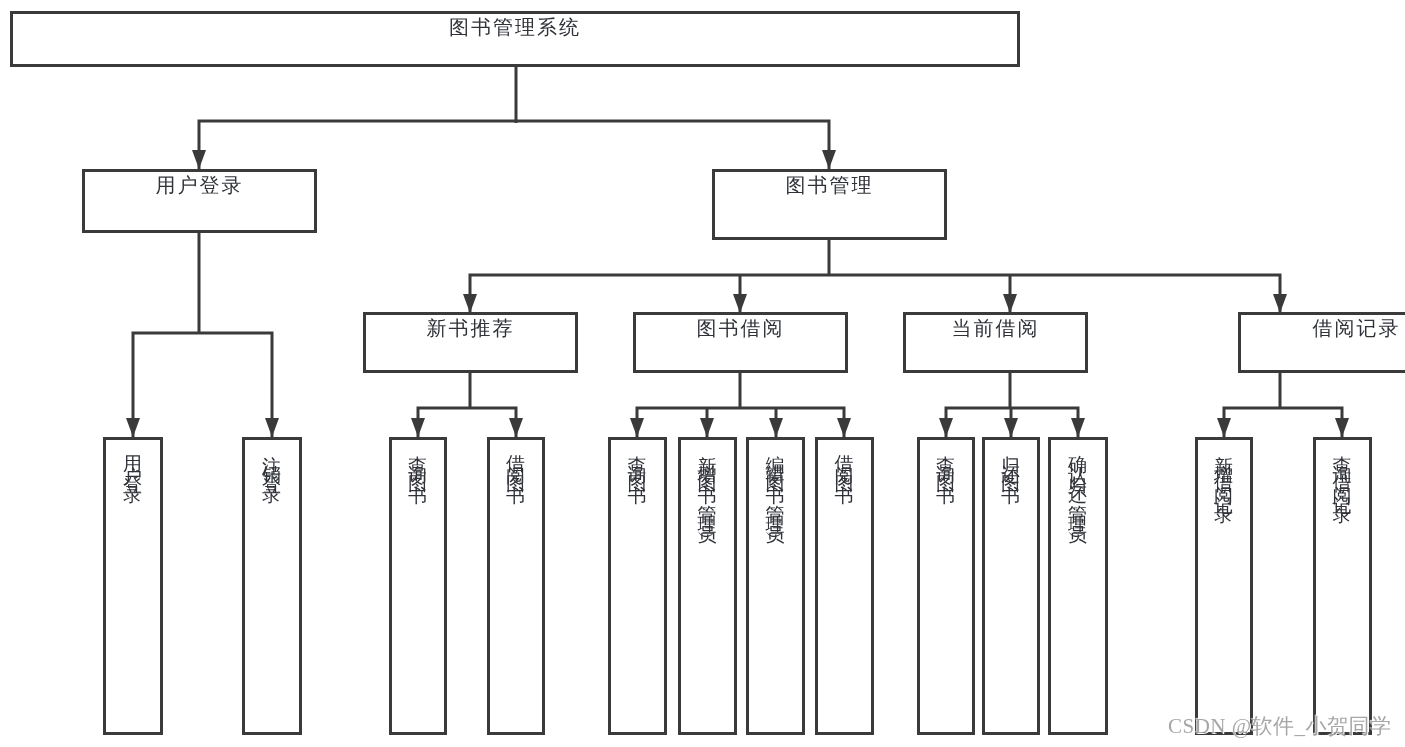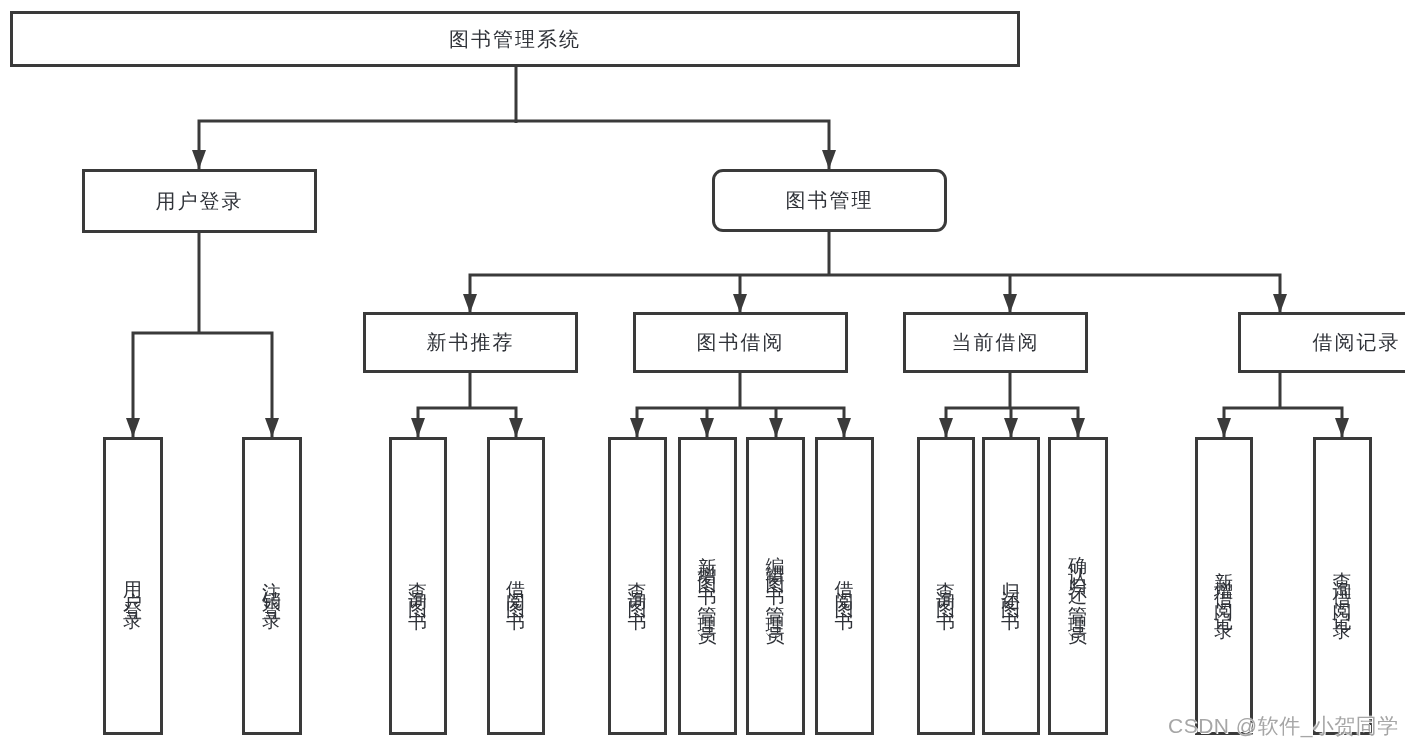--- a/index.html
+++ b/index.html
@@ -4,33 +4,34 @@
 <style>
   html,body{margin:0;padding:0;background:#fff;}
   .canvas{
     position:relative;width:1405px;height:747px;background:#ffffff;overflow:hidden;
     font-family:"Liberation Sans","DejaVu Sans",sans-serif;
   }
   .wires{position:absolute;left:0;top:0;z-index:0;}
   .node{
     position:absolute;box-sizing:border-box;z-index:1;
     border:3px solid #3a3a3a;background:#ffffff;
-    display:flex;align-items:center;justify-content:center;
+    display:flex;justify-content:center;
   }
   .hbox span{
     font-size:20px;letter-spacing:2px;color:#2f3238;white-space:nowrap;
   }
   .vbox span{
     writing-mode:vertical-rl;text-orientation:mixed;
     font-size:19px;letter-spacing:10px;color:#2f3238;line-height:1;
   }
   .watermark{
     position:absolute;left:1168px;top:712px;z-index:5;white-space:nowrap;
     font-size:21px;color:#a6a6a6;letter-spacing:0.5px;
     text-shadow:1px 1px 0 #ffffff,-1px -1px 1px rgba(255,255,255,0.85);
+    font-family:Liberation Serif, serif;
   }
 </style>
 </head>
 <body>
 
 <div class="canvas">
 
   <svg class="wires" width="1405" height="747" viewBox="0 0 1405 747">
     <path d="M516 67V123
              M199 169V121H829V169
@@ -60,21 +61,21 @@
              M1217 418h14l-7 19zM1335 418h14l-7 19z" fill="#3a3a3a"></path>
   </svg>
 
   <div class="node hbox" style="left:10px;top:11px;width:1010px;height:56px;">
     <span>图书管理系统</span>
   </div>
 
   <div class="node hbox" style="left:82px;top:169px;width:235px;height:64px;">
     <span>用户登录</span>
   </div>
-  <div class="node hbox" style="left:712px;top:169px;width:235px;height:63px;border-radius:11px;">
+  <div class="node hbox" style="left:712px;top:169px;width:235px;height:71px;">
     <span>图书管理</span>
   </div>
 
   <div class="node hbox" style="left:633px;top:312px;width:215px;height:61px;">
     <span>图书借阅</span>
   </div>
   <div class="node hbox" style="left:363px;top:312px;width:215px;height:61px;">
     <span>新书推荐</span>
   </div>
   <div class="node hbox" style="left:903px;top:312px;width:185px;height:61px;">

